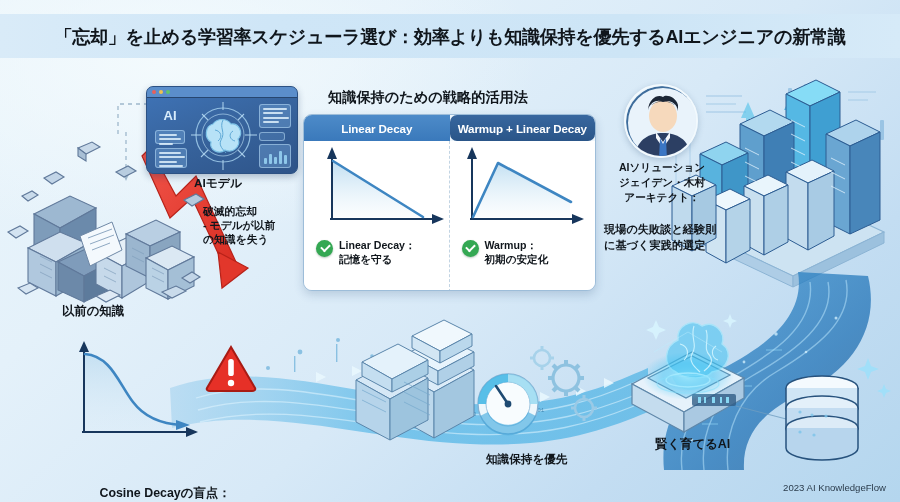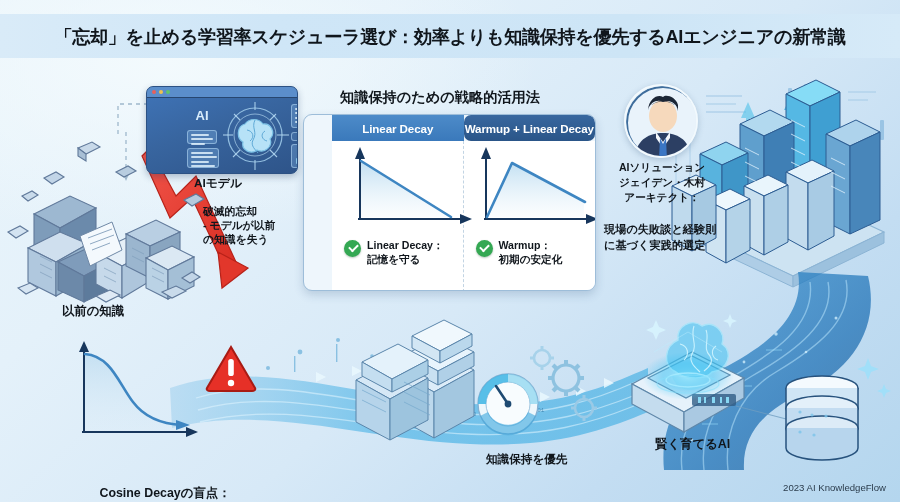--- a/index.html
+++ b/index.html
@@ -38,41 +38,40 @@
     border-radius: 7px; overflow: hidden;
     background: linear-gradient(160deg, #3f74b8 0%, #38659f 45%, #2e5489 100%);
     border: 1px solid #2c5183;
     box-shadow: 0 3px 7px rgba(25,55,95,.30);
   }
   #ai-model-card .titlebar {
     height: 11px; background: #5b8ecb; border-bottom: 1px solid #27466f;
     display: flex; align-items: center; gap: 3px; padding-left: 5px;
   }
   #ai-model-card .dot { width: 4px; height: 4px; border-radius: 50%; }
-  #ai-model-card .body { position: relative; width: 100%; height: 77px; margin-left: 32px; }
+  #ai-model-card .body { position: relative; width: 100%; height: 77px; }
   .tile {
     position: absolute; background: rgba(120,170,220,.38);
     border: 1px solid rgba(185,220,245,.55); border-radius: 3px;
   }
   .tile .ln { height: 2px; background: rgba(222,240,252,.85); border-radius: 1px; margin: 2.5px 3px 0; }
   .ai-text {
     position: absolute; left: 8px; top: 6px; width: 30px; height: 22px;
     display: flex; align-items: center; justify-content: center;
     color: #d8ecfb; font-size: 13px; font-weight: bold;
   }
   .bars { position: absolute; display: flex; align-items: flex-end; gap: 2px; }
   .bars i { display: block; width: 3px; background: #8ec7ea; border-radius: 1px; }
 
   
   #compare-panel {
     position: absolute; left: 303px; top: 114px; width: 293px; height: 177px;
     background: #eef6fc; border: 1px solid #9dbdd9; border-radius: 9px;
     box-shadow: 0 4px 10px rgba(40,75,120,.20);
     overflow: hidden;
-    padding-left: 28px;
   }
   #compare-panel .hdr-row { display: flex; height: 26px; }
   #compare-panel .hdr {
     flex: 1 1 50%; display: flex; align-items: center; justify-content: center;
     color: #fff; font-size: 11.6px; font-weight: bold; letter-spacing: -.1px;
   }
   #compare-panel .hdr.left  { background: linear-gradient(180deg,#4d8bc9 0%, #3a79bb 100%); }
   #compare-panel .hdr.right { background: linear-gradient(180deg,#38679f 0%, #2a5588 100%); border-radius: 7px; }
   #compare-panel .plots { display: flex; height: 151px; background: #fff; }
   #compare-panel .col {
@@ -87,21 +86,21 @@
     flex: 0 0 auto; width: 17px; height: 17px; border-radius: 50%;
     background: #34a853; position: relative; margin-top: 1px;
     box-shadow: 0 1px 2px rgba(20,70,40,.3);
   }
   .check::after {
     content: ""; position: absolute; left: 4.5px; top: 4px;
     width: 7px; height: 4px; border-left: 2.2px solid #fff; border-bottom: 2.2px solid #fff;
     transform: rotate(-45deg);
   }
   .lbl-txt { font-size: 10.6px; font-weight: bold; color: #10161c; line-height: 1.3; }
-  #compare-title { left: 340px; top: 88px; font-size: 14.2px; }
+  #compare-title { left: 328px; top: 88px; font-size: 14.2px; }
 
   
   #cosine-chart { position: absolute; left: 70px; top: 340px; width: 132px; height: 100px; }
   #cosine-cap { left: 60px; top: 440px; width: 210px; text-align: center; font-size: 12.4px; margin-top: 46px; }
 
   
   #warn { position: absolute; left: 205px; top: 344px; width: 52px; height: 48px; }
 
   
   #persona-avatar {

